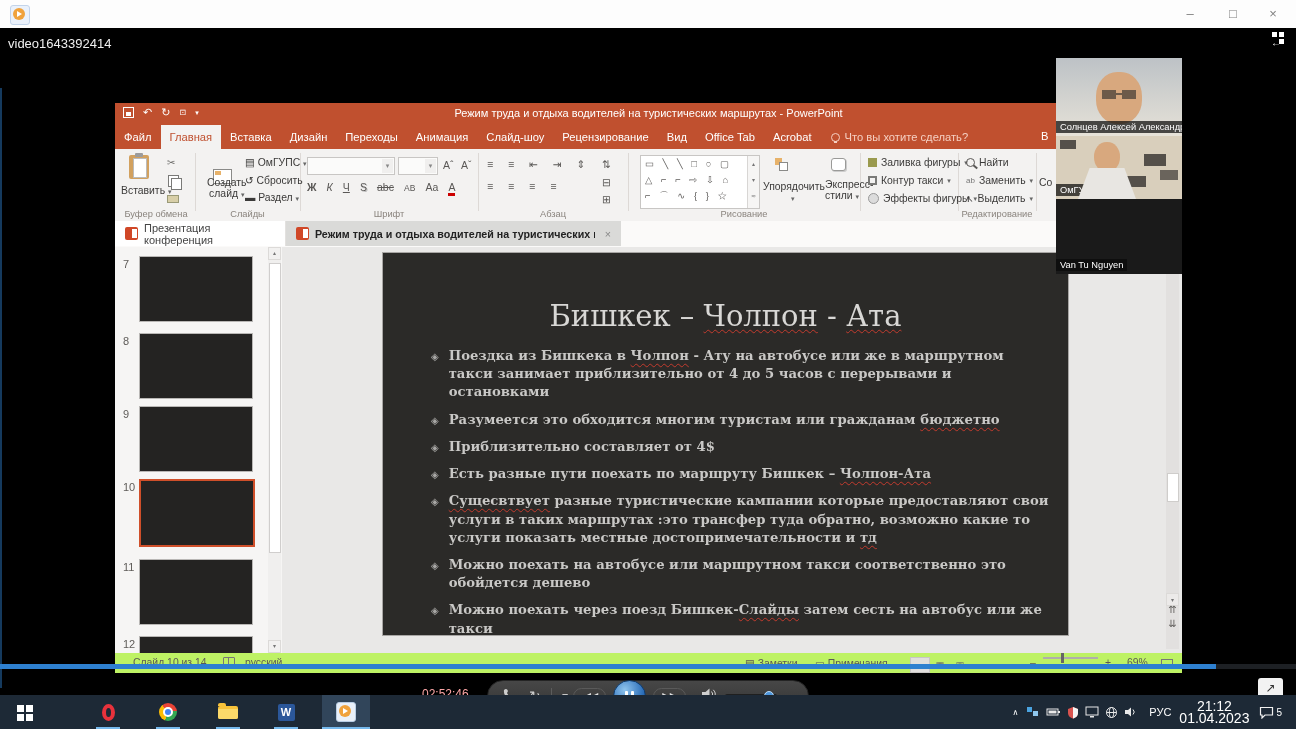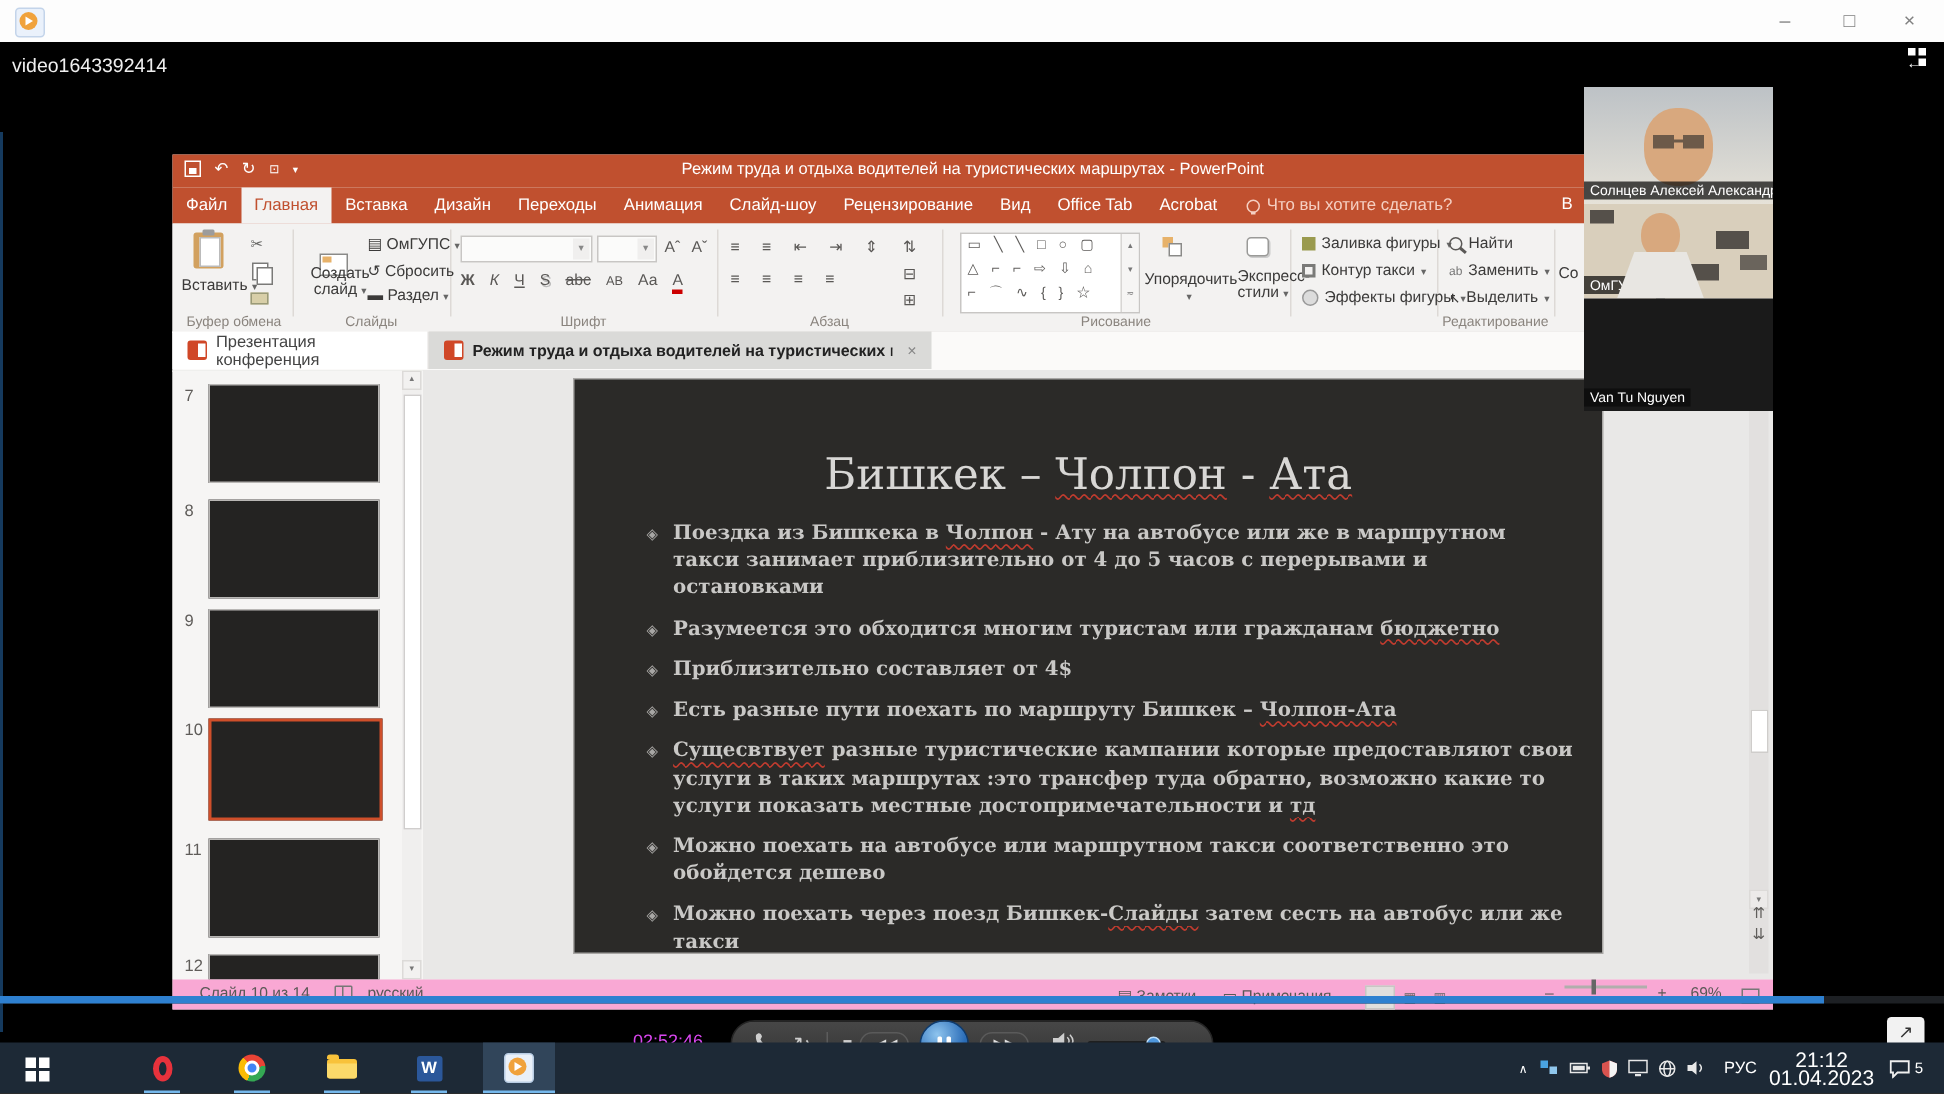--- a/index.html
+++ b/index.html
@@ -109,21 +109,21 @@
   #slide-bullets{position:absolute;left:48px;right:16px;top:94px;}
   .bullet{display:flex;gap:10px;margin-bottom:9px;font-family:"DejaVu Serif",serif;font-weight:bold;font-size:13.2px;line-height:1.38;color:#c9c8c6;}
   .bullet .bg{flex:none;color:#a8a7a5;font-size:10px;padding-top:3px;}
   .sp{text-decoration:underline;text-decoration-style:wavy;text-decoration-color:var(--squiggle);text-decoration-thickness:1px;text-underline-offset:3px;}
   #vscroll{position:absolute;right:3px;top:150px;width:13px;height:396px;background:#e2e0df;}
   #vscroll .bar{position:absolute;left:1px;top:220px;width:10px;height:27px;background:#fff;border:1px solid #cfcdcb;}
   #vscroll .arr{position:absolute;left:0;top:340px;width:13px;height:13px;font-size:6px;color:#777;text-align:center;line-height:13px;background:#eceae9;border:1px solid #dcdad8;box-sizing:border-box;}
   #slidenav{position:absolute;right:3px;top:500px;width:13px;text-align:center;color:#5f5d5b;font-size:10px;line-height:14px;}
 
   
-  #ppstatus{position:absolute;left:0;right:0;bottom:0;height:20px;background:#f9a8d4;font-size:10.4px;color:#5a5856;}
+  #ppstatus{position:absolute;left:0;right:0;bottom:0;height:20px;background:#bef264;font-size:10.4px;color:#5a5856;}
   #ppstatus .it{position:absolute;top:4px;white-space:nowrap;}
   .book-ico{display:inline-block;width:10px;height:8px;border:1px solid #777;border-radius:1px;position:relative;vertical-align:-1px;}
   .book-ico::after{content:"";position:absolute;left:4px;top:0;bottom:0;width:1px;background:#777;}
   .viewbox{display:inline-block;width:20px;height:16px;text-align:center;line-height:15px;font-size:9px;color:#666;}
   .viewbox.on{background:#e1dfdd;border:1px solid #c8c6c4;box-sizing:border-box;}
   #zoomtrack{position:absolute;top:9px;width:55px;height:2px;background:#b0aeac;}
   #zoomthumb{position:absolute;left:18px;top:-4px;width:3px;height:10px;background:#666;}
   .fit-ico{display:inline-block;width:10px;height:8px;border:1px solid #777;position:relative;}
 
   
@@ -144,21 +144,21 @@
   .cam3::before{content:"";position:absolute;left:38px;top:6px;width:26px;height:30px;border-radius:48%;background:#d8a87e;}
   .cam3::after{content:"";position:absolute;left:22px;top:32px;width:58px;height:31px;background:#e8e6e2;clip-path:polygon(20% 0,80% 0,100% 100%,0 100%);}
   .cam3 .tie{position:absolute;left:48px;top:34px;width:6px;height:29px;background:#2e3440;}
   .cam4{background:#1a1a1a;}
 
   
   #seek{position:absolute;left:0;top:636px;width:1296px;height:5px;background:#1d2024;}
   #seek-fill{height:5px;background:var(--seek);}
 
   
-  #ptime{position:absolute;left:422px;top:659px;font-size:12px;color:#d946ef;}
+  #ptime{position:absolute;left:422px;top:659px;font-size:12px;color:#fca5a5;}
   #pill{position:absolute;left:487px;top:652px;width:322px;height:32px;background:linear-gradient(#474747,#343434);border:1px solid #242424;border-radius:17px;display:flex;align-items:center;box-sizing:border-box;padding:0 14px;}
   .pc{color:#cecece;}
   .psep{width:1px;height:16px;background:#5c5c5c;margin:0 10px;}
   .skipbox{border:1px solid #5a5a5a;border-radius:9px;padding:1px 8px;margin:0 5px;font-size:11px;letter-spacing:-1px;color:#e2e2e2;}
   #pausebtn{width:31px;height:31px;border-radius:50%;background:radial-gradient(circle at 35% 28%,#8ec4ee,#2b6db8 62%,#174a85);border:1px solid #0f3a6b;display:flex;align-items:center;justify-content:center;gap:3px;margin:0 2px;flex:none;}
   #pausebtn b{width:3px;height:11px;background:#fff;border-radius:1px;}
   #voltrack{width:52px;height:4px;background:#1f1f1f;border-radius:2px;position:relative;margin-left:8px;}
   #volfill{height:4px;background:#3c86cf;border-radius:2px;}
   #volthumb{position:absolute;top:-3px;width:10px;height:10px;border-radius:50%;background:#4e97dd;border:1px solid #bcdcf8;box-sizing:border-box;}
   #popout{position:absolute;left:1258px;top:650px;width:25px;height:21px;background:#f2f2f2;border-radius:3px;text-align:center;line-height:21px;font-size:12px;color:#333;}

